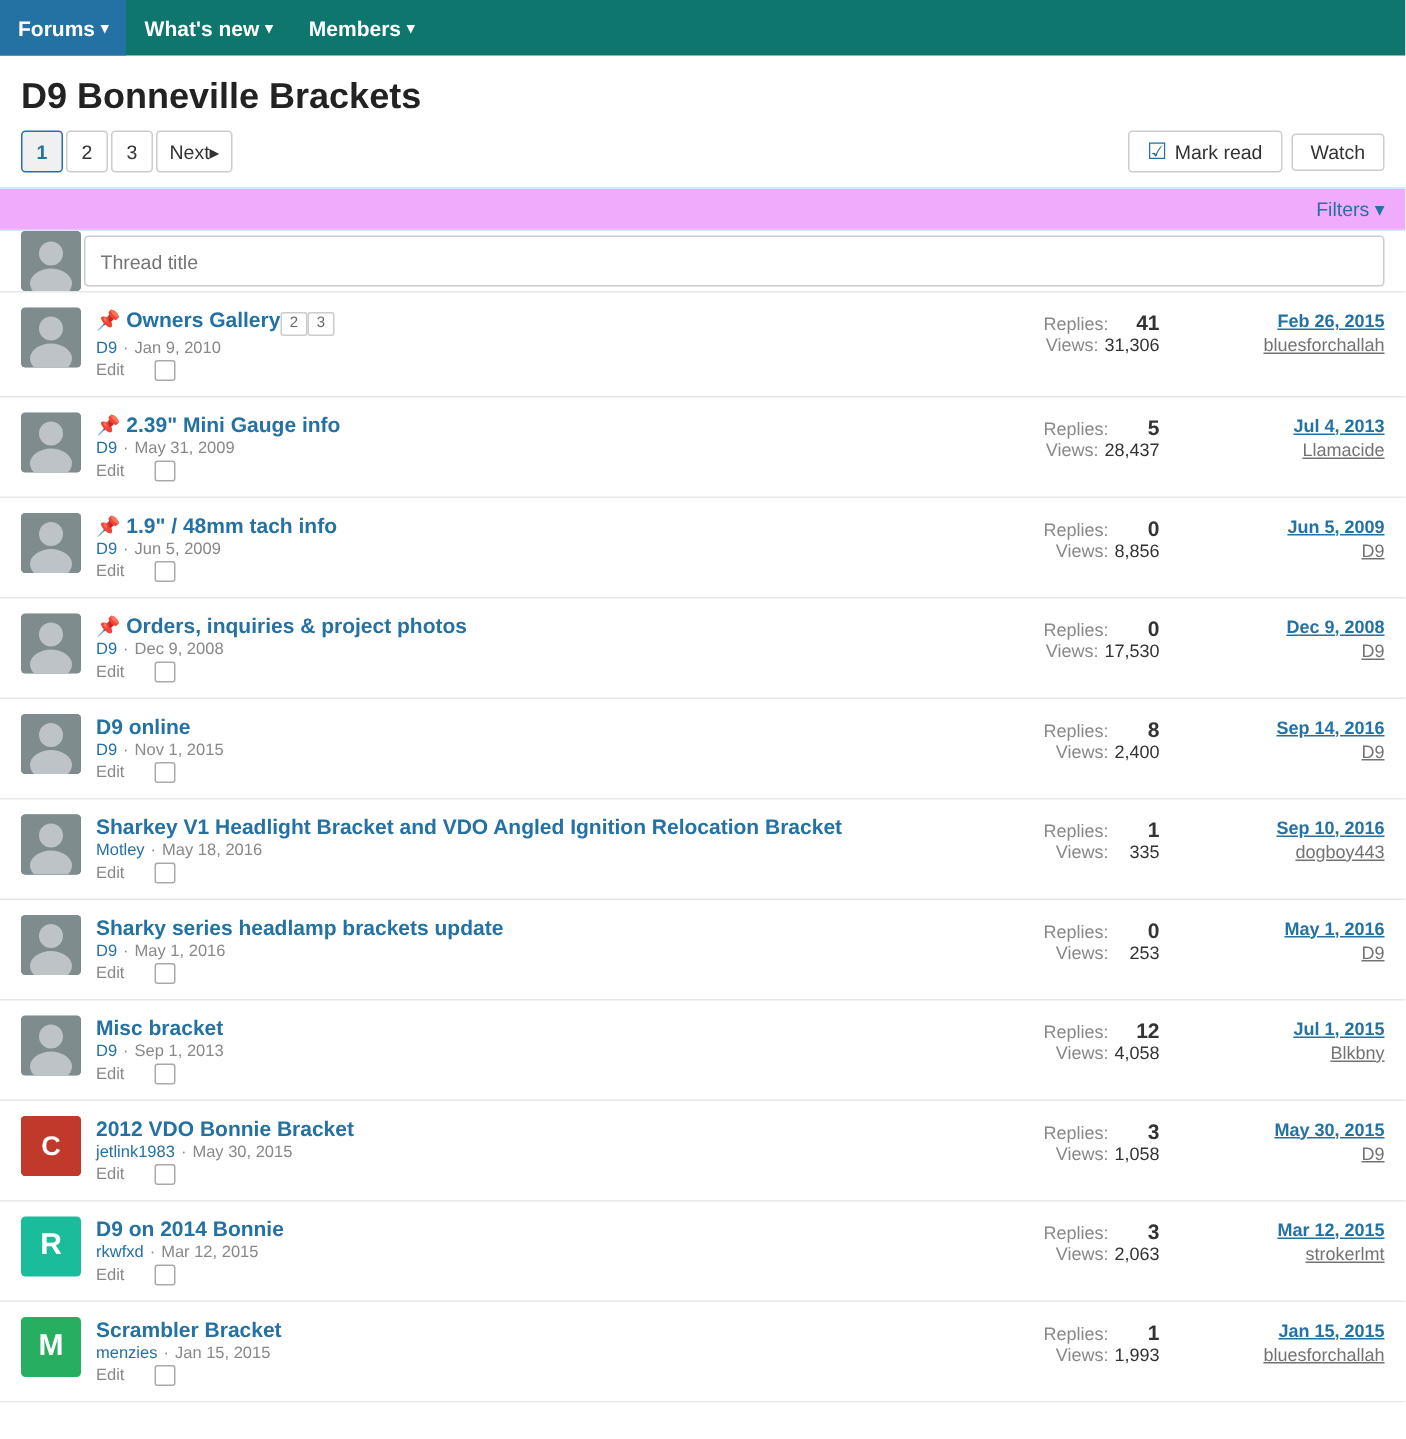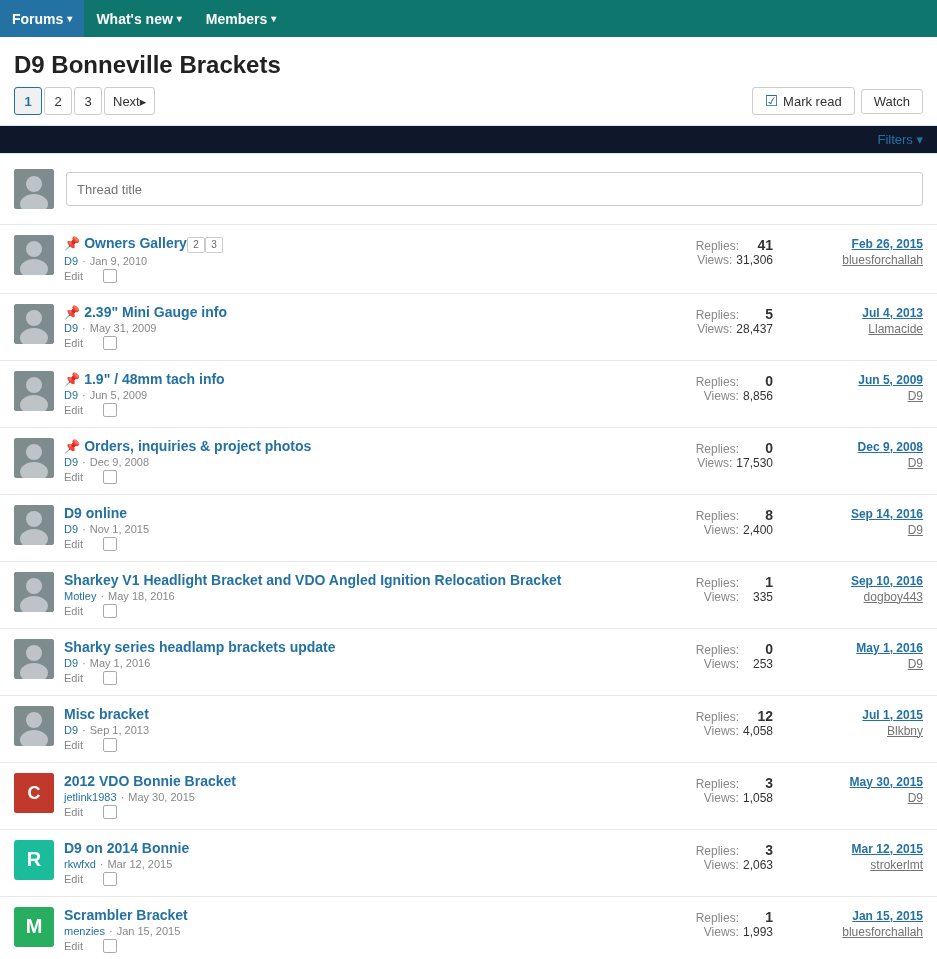--- a/index.html
+++ b/index.html
@@ -66,36 +66,36 @@
       border-radius: 3px;
       background: #fff;
       color: #333;
       font-size: 13px;
       cursor: pointer;
     }
     .action-btn .check-icon { color: #2471a3; font-size: 15px; }
 
     
     .filters-bar {
-      background: #0f172a;
+      background: #f0abfc;
       text-align: right;
       padding: 6px 14px;
       border-top: 1px solid #d5e8f5;
       border-bottom: 1px solid #d5e8f5;
     }
     .filters-link { color: #2471a3; font-size: 13px; cursor: pointer; }
 
     
     .thread-list { }
     .new-thread-row {
       display: flex;
       align-items: center;
-      padding: 15px 14px;
+      padding: 0 14px;
       border-bottom: 1px solid #e8e8e8;
-      gap: 12px;
+      gap: 2px;
     }
     .avatar {
       width: 40px;
       height: 40px;
       border-radius: 3px;
       flex-shrink: 0;
       overflow: hidden;
       display: flex;
       align-items: center;
       justify-content: center;

